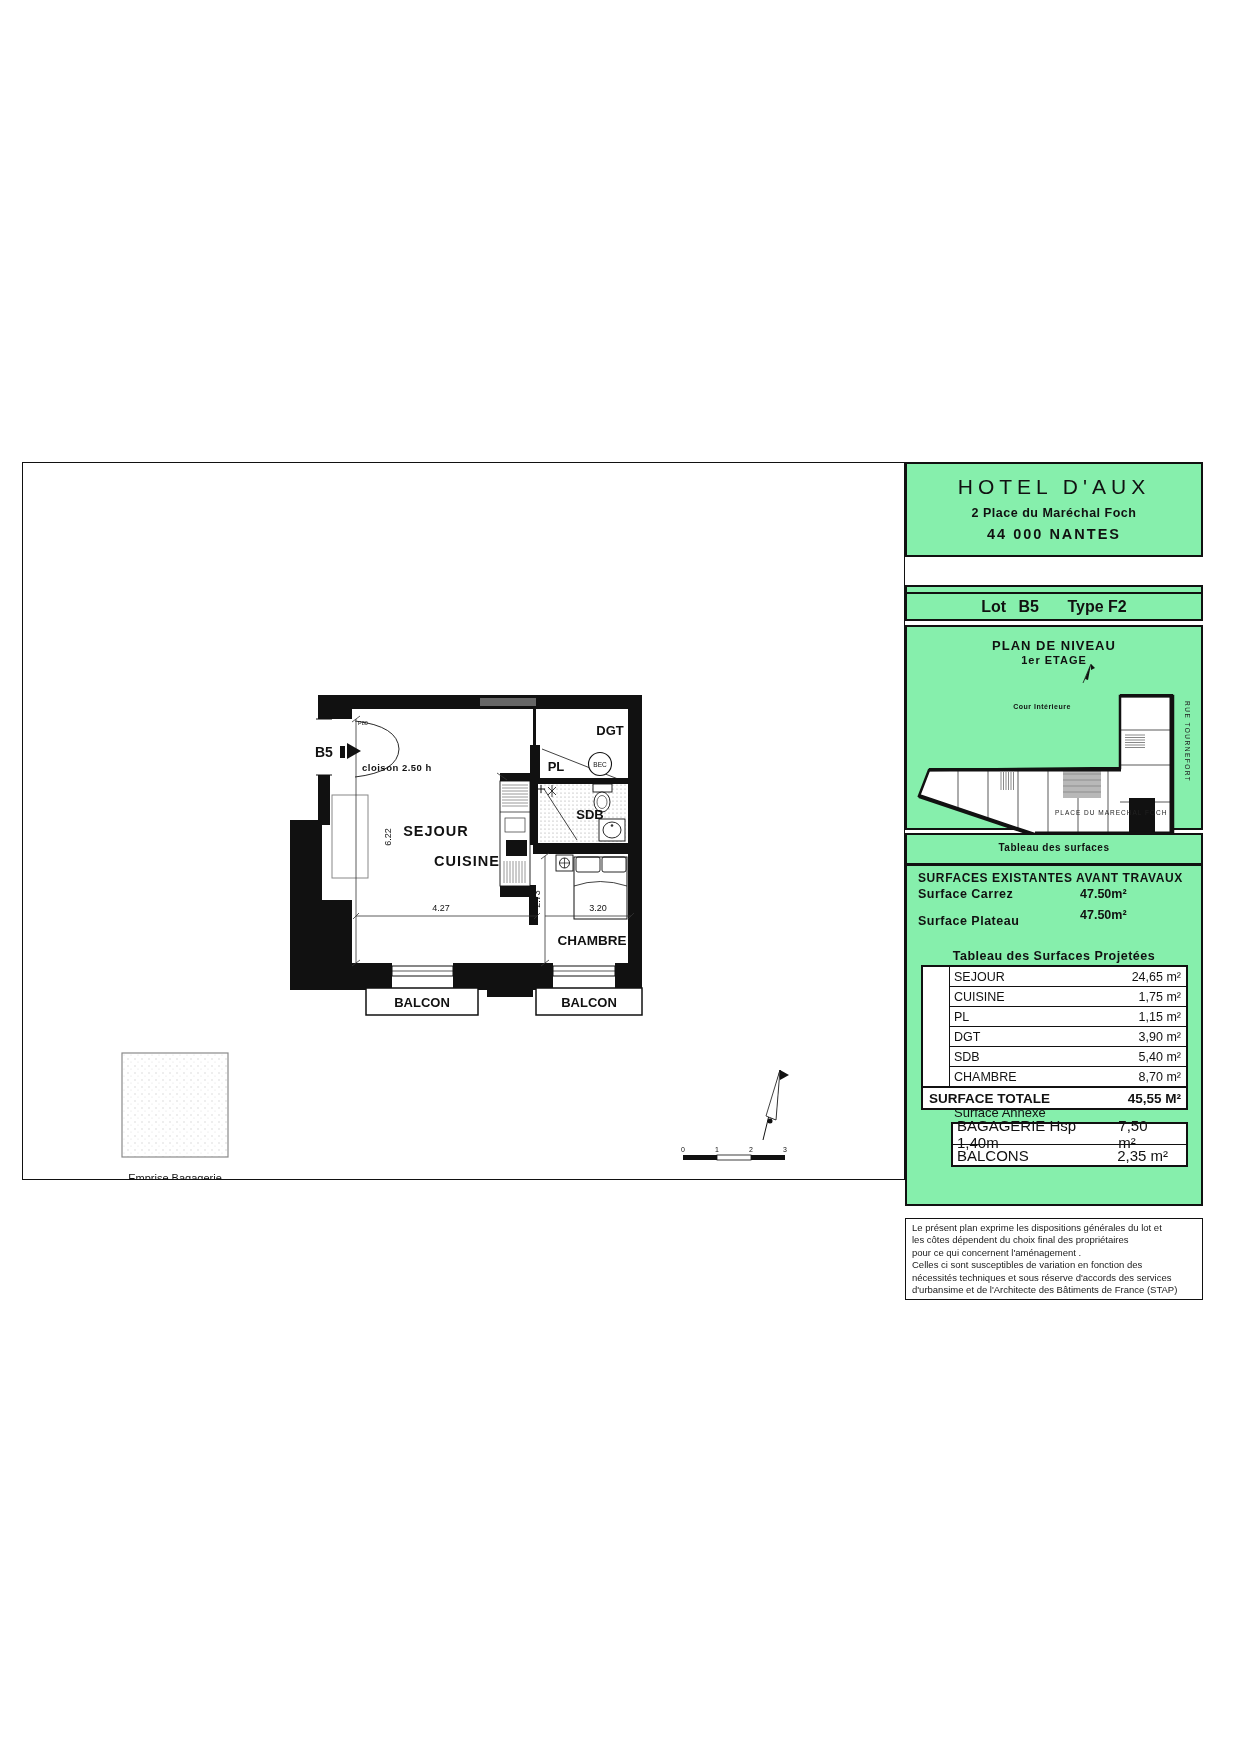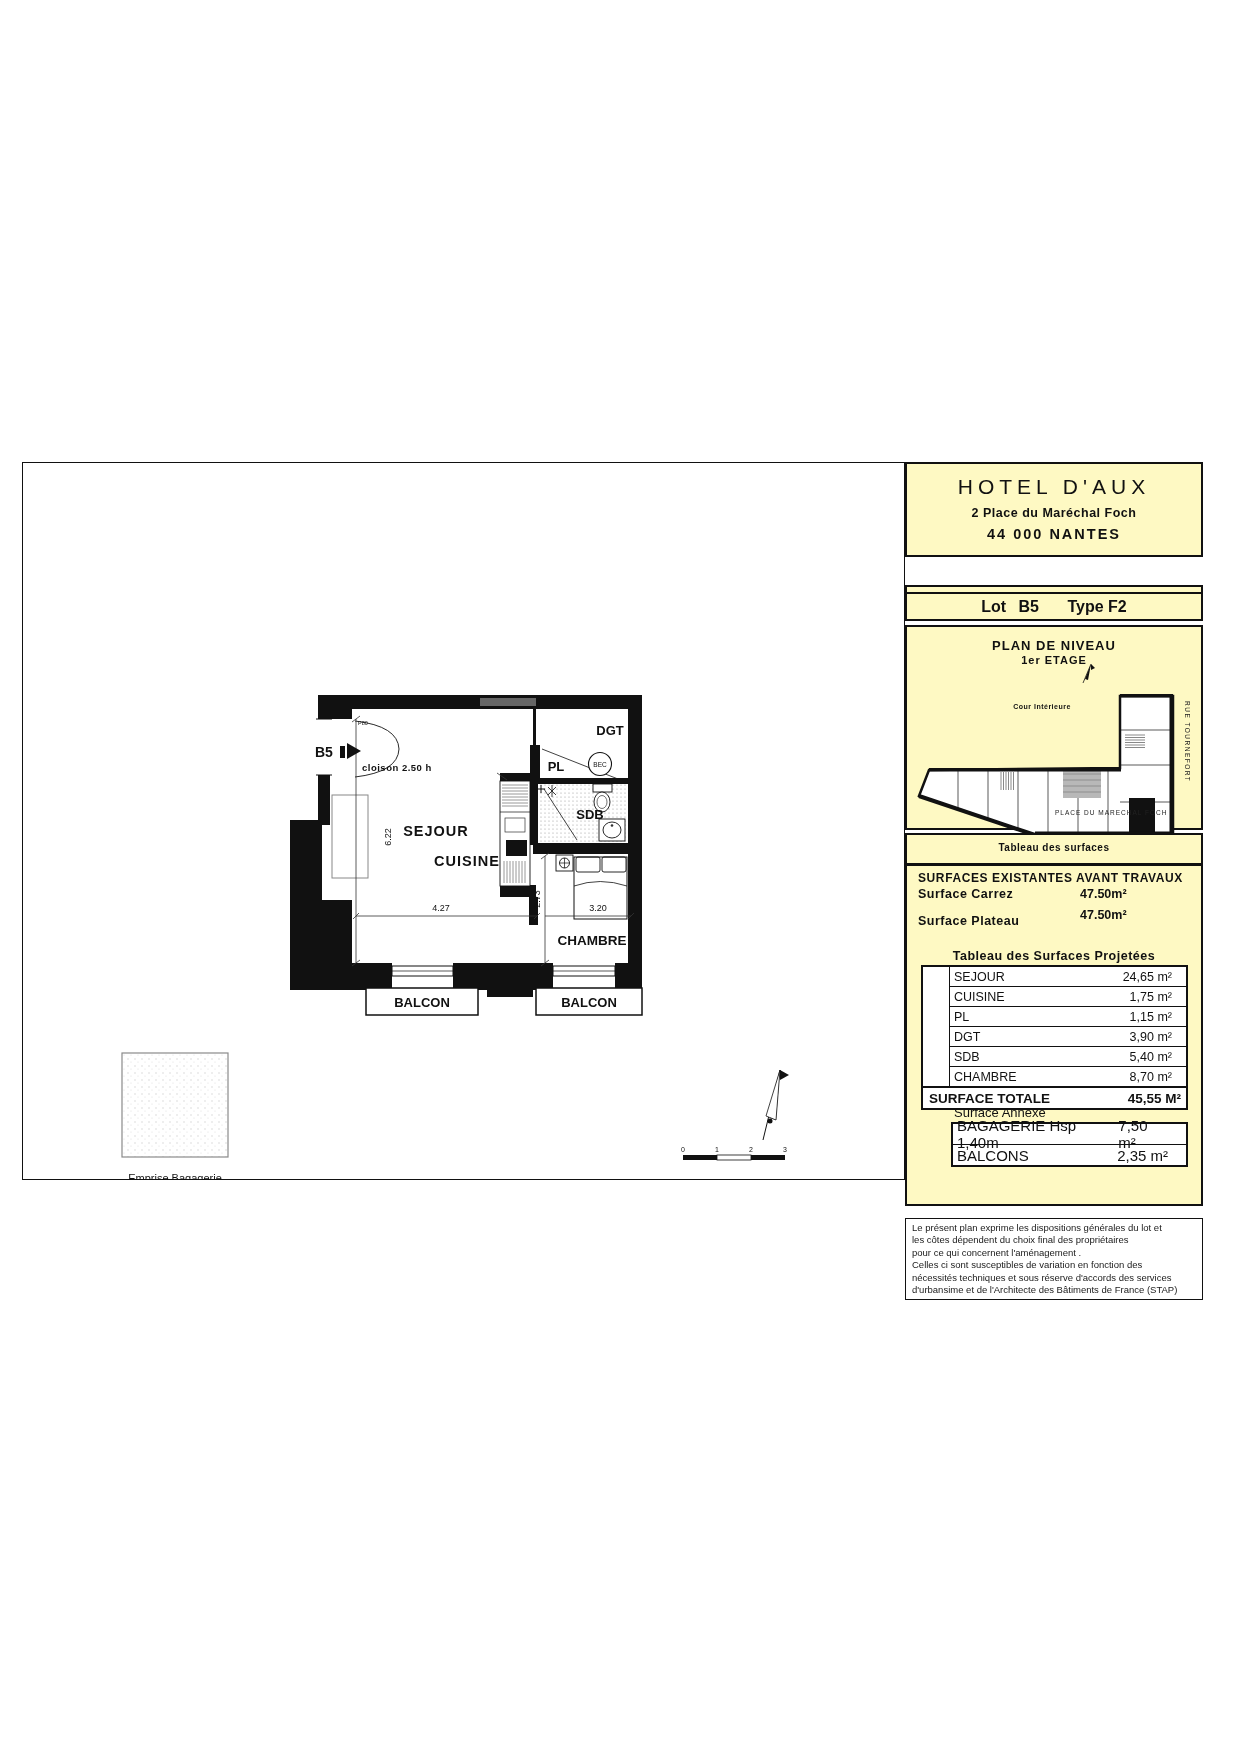--- a/index.html
+++ b/index.html
@@ -6,21 +6,21 @@
   body{
     width:1240px;height:1754px;position:relative;background:#ffffff;
     font-family:"Liberation Sans", sans-serif;color:#111;
   }
   .abs{position:absolute;}
   
   .sheet-frame{left:22px;top:462px;width:883px;height:718px;border:1.5px solid #111;box-sizing:border-box;}
   .plan-svg{left:22px;top:462px;width:883px;height:718px;}
   svg text{font-family:"Liberation Sans",sans-serif;fill:#111;}
   
-  .tb{left:905px;width:298px;border:2px solid #111;box-sizing:border-box;background:#fef9c3;text-align:center;}
+  .tb{left:905px;width:298px;border:2px solid #111;box-sizing:border-box;background:#86efac;text-align:center;}
   .tb1{top:462px;height:95px;}
   .tb1 .hotel{margin-top:11px;font-size:21px;letter-spacing:5px;}
   .tb1 .addr{margin-top:7px;font-size:12.5px;font-weight:bold;letter-spacing:.5px;}
   .tb1 .city{margin-top:6px;font-size:14.5px;font-weight:bold;letter-spacing:2px;}
   .tb2{top:585px;height:29px;font-size:13px;font-weight:bold;letter-spacing:.5px;line-height:24px;text-align:center;}
   .tb3{top:592px;height:29px;font-size:16px;font-weight:bold;line-height:26px;}
   .tb3 .lotspan{margin-right:24px;word-spacing:8px;}
   .tb4{top:625px;height:205px;position:absolute;}
   .tb4 .pn-title{margin-top:11px;font-size:13px;font-weight:bold;letter-spacing:1px;}
   .tb4 .pn-sub{margin-top:1px;font-size:11px;font-weight:bold;letter-spacing:1px;}
@@ -35,21 +35,21 @@
   .ex-row-l{position:absolute;left:11px;font-size:12.5px;font-weight:bold;letter-spacing:.5px;}
   .ex-row-v{position:absolute;left:173px;font-size:12.5px;font-weight:bold;}
   .proj-header{position:absolute;left:0;right:0;top:83px;text-align:center;font-size:12.5px;font-weight:bold;letter-spacing:.5px;}
   .ptable{position:absolute;left:14px;top:99px;width:267px;border:2px solid #111;box-sizing:border-box;background:#fff;}
   .ptable-main{display:flex;}
   .ptable-spacer{width:26px;border-right:1.5px solid #111;}
   .ptable-rows{flex:1;}
   .prow{height:19px;display:flex;justify-content:space-between;align-items:center;border-top:1.5px solid #111;font-size:12.5px;}
   .prow:first-child{border-top:none;}
   .prow .lbl{padding-left:4px;}
-  .prow .val{padding-right:14px;}
+  .prow .val{padding-right:5px;}
   .ptotal{height:20px;border-top:2px solid #111;display:flex;justify-content:space-between;align-items:center;font-weight:bold;font-size:13.5px;gap:40px;}
   .ptotal .lbl{padding-left:6px;}
   .ptotal .val{padding-right:5px;}
   .annexe-header{position:absolute;left:47px;top:239px;font-size:13px;}
   .atable{position:absolute;left:44px;top:256px;width:237px;border:2px solid #111;box-sizing:border-box;background:#fff;}
   .arow{height:20px;display:flex;justify-content:space-between;align-items:center;font-size:15px;border-top:1.5px solid #111;}
   .arow:first-child{border-top:none;}
   .arow .lbl{padding-left:4px;}
   .arow .val{padding-right:18px;}
   .disclaimer{left:905px;top:1218px;width:298px;height:82px;border:1.5px solid #111;box-sizing:border-box;background:#fff;

